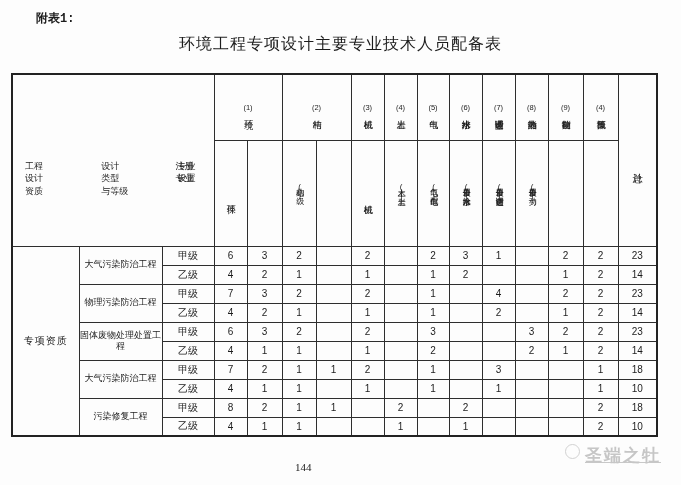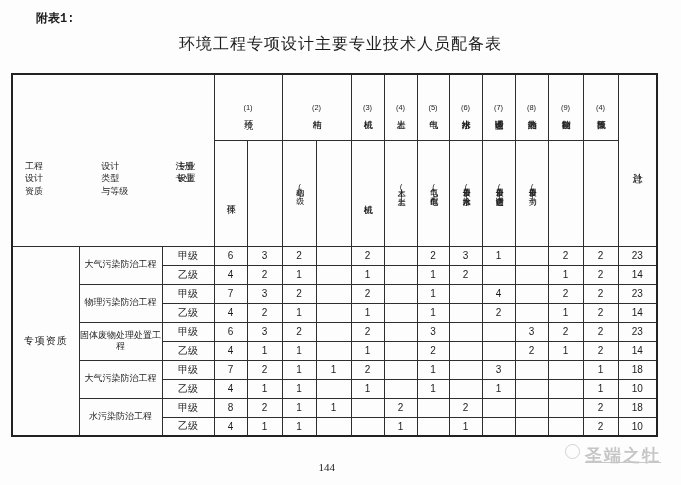--- a/index.html
+++ b/index.html
@@ -37,21 +37,21 @@
   td.num{font-size:10px;font-weight:700;font-family:"Liberation Sans",sans-serif;}
   
   th.corner{position:relative;padding:0;}
   .corner-box{position:relative;width:100%;height:100%;}
   .corner-box svg{position:absolute;left:0;top:0;width:100%;height:100%;}
   .clab{position:absolute;font-size:9px;line-height:1.35;white-space:pre-line;text-align:left;}
   .clab.setup{right:9%;top:7%;}
   .clab.reg{right:10%;top:52%;}
   .clab.dtype{left:44%;top:70%;}
   .clab.qualc{left:6%;top:70%;}
-  .pagenum{position:absolute;left:295px;top:461px;width:40px;text-align:right;font-size:11px;font-family:"Liberation Serif",serif;}
+  .pagenum{position:absolute;left:295px;top:461px;width:40px;text-align:left;font-size:11px;font-family:"Liberation Serif",serif;}
   .watermark{position:absolute;top:444px;right:20px;display:flex;align-items:flex-start;gap:5px;color:#c8c8c8;text-decoration:underline;}
   .wm-icon{width:13px;height:13px;border:1.5px solid #d2d2d2;border-radius:50%;display:inline-block;}
   .wm-text{font-size:17px;font-weight:700;letter-spacing:2px;color:#c6c6c6;}
 </style>
 </head>
 <body>
 
 <div class="annex">附表1:</div>
 <div class="title">环境工程专项设计主要专业技术人员配备表</div>
 
@@ -300,21 +300,21 @@
         <td class="num"></td>
         <td class="num">1</td>
         <td class="num"></td>
         <td class="num">1</td>
         <td class="num"></td>
         <td class="num"></td>
         <td class="num">1</td>
         <td class="num">10</td>
       </tr>
       <tr>
-        <th rowspan="2" class="type">水污染防治工程</th>
+        <th rowspan="2" class="type">污染修复工程</th>
         <td class="grade">甲级</td>
         <td class="num">8</td>
         <td class="num">2</td>
         <td class="num">1</td>
         <td class="num">1</td>
         <td class="num"></td>
         <td class="num">2</td>
         <td class="num"></td>
         <td class="num">2</td>
         <td class="num"></td>

